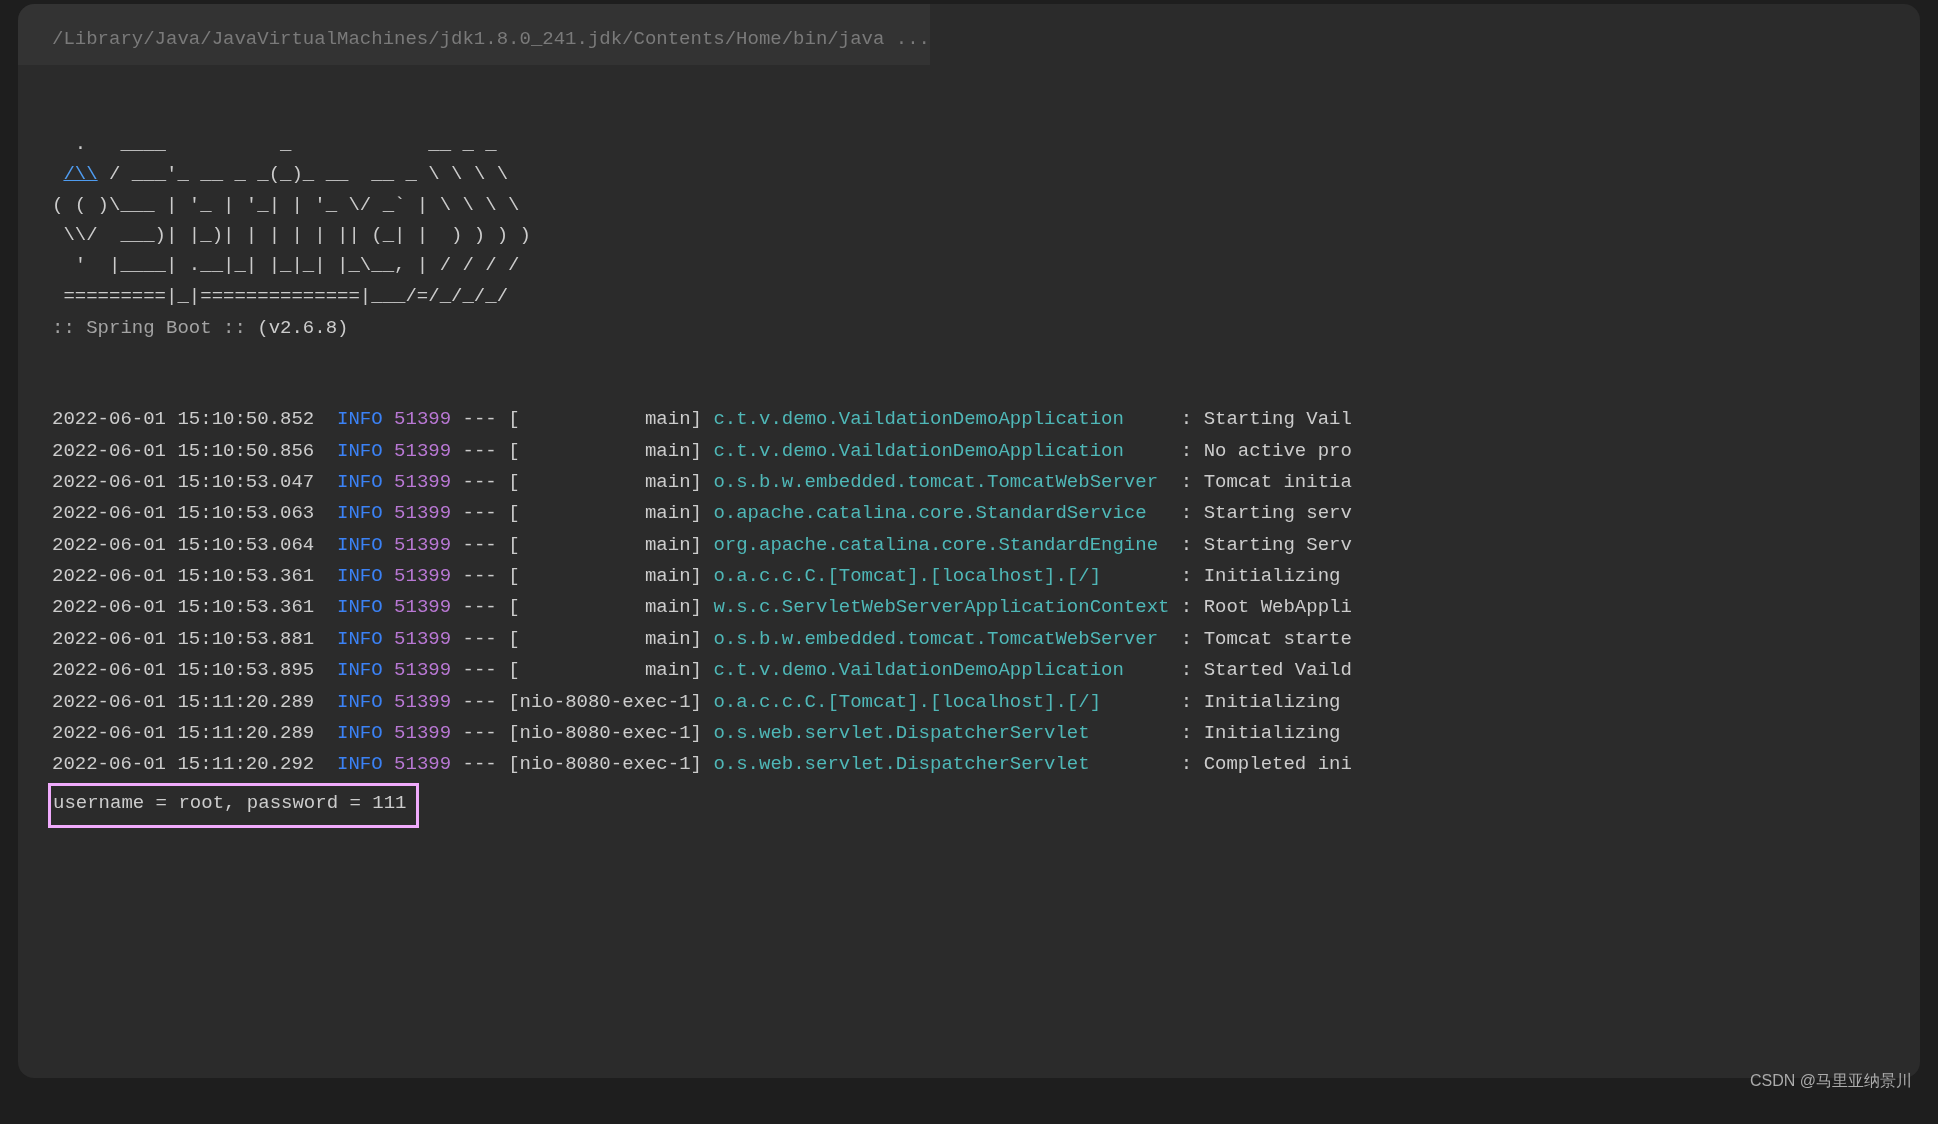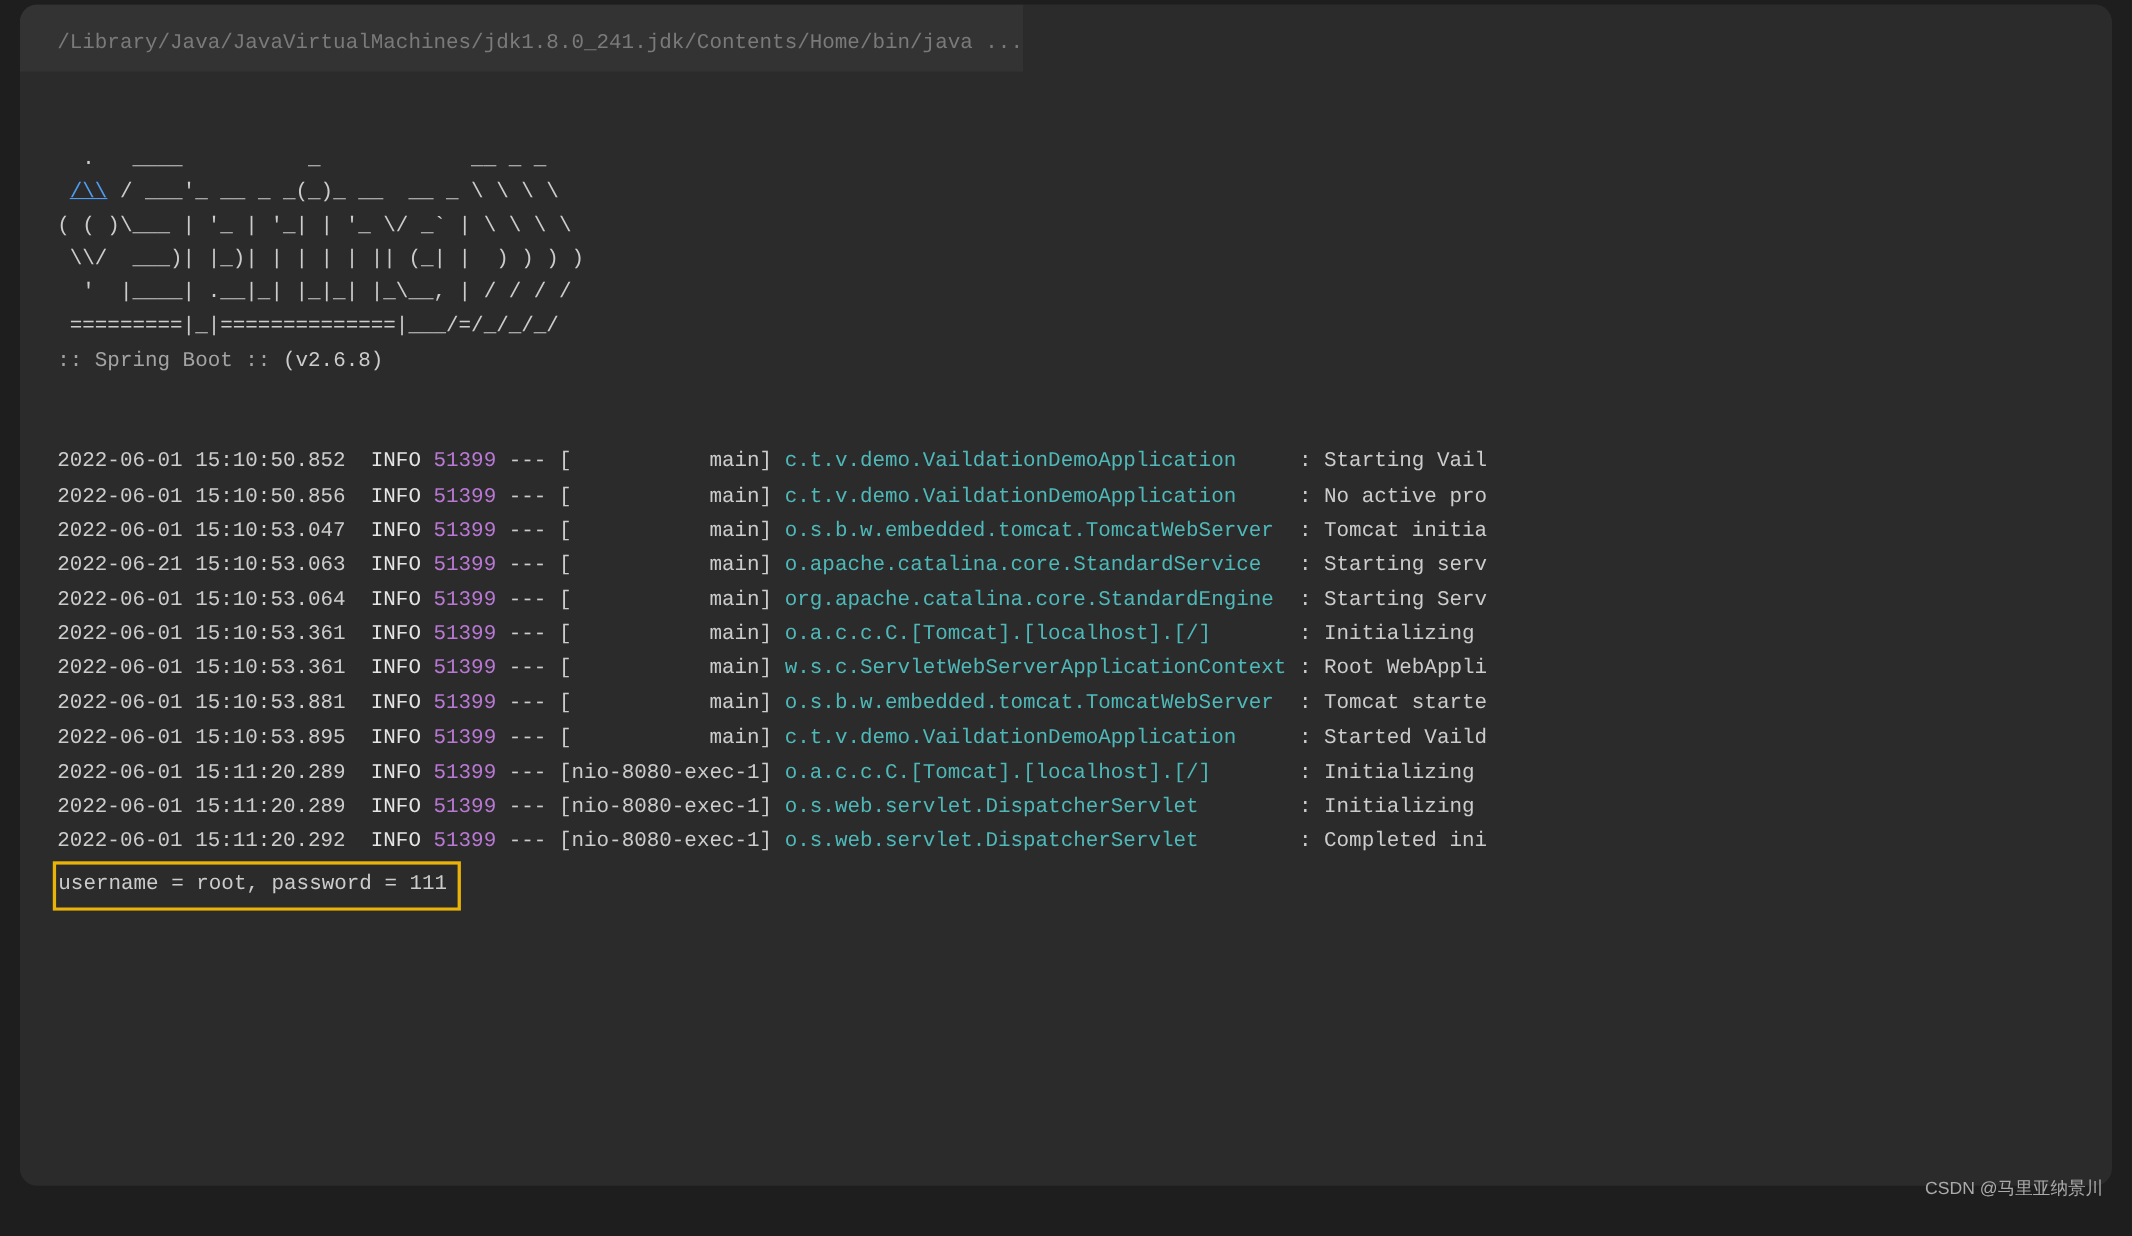--- a/index.html
+++ b/index.html
@@ -59,28 +59,28 @@
     .log-lines {
       padding-left: 34px;
       margin-top: 60px;
       white-space: nowrap;
       overflow: hidden;
     }
     .log-line {
       white-space: pre;
     }
     .ts { color: #cccccc; }
-    .level-info { color: #e5e5e5; }
+    .level-info { color: #3b82f6; }
     .pid { color: #b978d4; }
     .sep { color: #cccccc; }
     .thread { color: #cccccc; }
     .logger { color: #4fb8b8; }
     .msg { color: #cccccc; }
     .highlight-box {
-      border: 3px solid #eab308;
+      border: 3px solid #f0abfc;
       display: inline-block;
       padding: 2px 10px 6px 2px;
       margin-left: -4px;
       margin-top: 2px;
     }
     .watermark {
       position: fixed;
       bottom: 30px;
       right: 26px;
       font-family: -apple-system, sans-serif;
@@ -101,21 +101,21 @@
 <span> \\/  ___)| |_)| | | | | || (_| |  ) ) ) )</span>
 <span>  '  |____| .__|_| |_|_| |_\__, | / / / /</span>
 <span> =========|_|==============|___/=/_/_/_/</span>
 </div>
   <div class="spring-boot-line"><span class="spring-green"> :: Spring Boot ::</span><span class="spring-version">                </span><span class="spring-version">(v2.6.8)</span></div>
 
   <div class="log-lines">
 <div class="log-line"><span class="ts">2022-06-01 15:10:50.852</span>  <span class="level-info">INFO</span> <span class="pid">51399</span> <span class="sep">---</span> <span class="thread">[           main]</span> <span class="logger">c.t.v.demo.VaildationDemoApplication    </span><span class="msg"> : Starting Vail</span></div>
 <div class="log-line"><span class="ts">2022-06-01 15:10:50.856</span>  <span class="level-info">INFO</span> <span class="pid">51399</span> <span class="sep">---</span> <span class="thread">[           main]</span> <span class="logger">c.t.v.demo.VaildationDemoApplication    </span><span class="msg"> : No active pro</span></div>
 <div class="log-line"><span class="ts">2022-06-01 15:10:53.047</span>  <span class="level-info">INFO</span> <span class="pid">51399</span> <span class="sep">---</span> <span class="thread">[           main]</span> <span class="logger">o.s.b.w.embedded.tomcat.TomcatWebServer </span><span class="msg"> : Tomcat initia</span></div>
-<div class="log-line"><span class="ts">2022-06-21 15:10:53.063</span>  <span class="level-info">INFO</span> <span class="pid">51399</span> <span class="sep">---</span> <span class="thread">[           main]</span> <span class="logger">o.apache.catalina.core.StandardService  </span><span class="msg"> : Starting serv</span></div>
+<div class="log-line"><span class="ts">2022-06-01 15:10:53.063</span>  <span class="level-info">INFO</span> <span class="pid">51399</span> <span class="sep">---</span> <span class="thread">[           main]</span> <span class="logger">o.apache.catalina.core.StandardService  </span><span class="msg"> : Starting serv</span></div>
 <div class="log-line"><span class="ts">2022-06-01 15:10:53.064</span>  <span class="level-info">INFO</span> <span class="pid">51399</span> <span class="sep">---</span> <span class="thread">[           main]</span> <span class="logger">org.apache.catalina.core.StandardEngine </span><span class="msg"> : Starting Serv</span></div>
 <div class="log-line"><span class="ts">2022-06-01 15:10:53.361</span>  <span class="level-info">INFO</span> <span class="pid">51399</span> <span class="sep">---</span> <span class="thread">[           main]</span> <span class="logger">o.a.c.c.C.[Tomcat].[localhost].[/]      </span><span class="msg"> : Initializing </span></div>
 <div class="log-line"><span class="ts">2022-06-01 15:10:53.361</span>  <span class="level-info">INFO</span> <span class="pid">51399</span> <span class="sep">---</span> <span class="thread">[           main]</span> <span class="logger">w.s.c.ServletWebServerApplicationContext</span><span class="msg"> : Root WebAppli</span></div>
 <div class="log-line"><span class="ts">2022-06-01 15:10:53.881</span>  <span class="level-info">INFO</span> <span class="pid">51399</span> <span class="sep">---</span> <span class="thread">[           main]</span> <span class="logger">o.s.b.w.embedded.tomcat.TomcatWebServer </span><span class="msg"> : Tomcat starte</span></div>
 <div class="log-line"><span class="ts">2022-06-01 15:10:53.895</span>  <span class="level-info">INFO</span> <span class="pid">51399</span> <span class="sep">---</span> <span class="thread">[           main]</span> <span class="logger">c.t.v.demo.VaildationDemoApplication    </span><span class="msg"> : Started Vaild</span></div>
 <div class="log-line"><span class="ts">2022-06-01 15:11:20.289</span>  <span class="level-info">INFO</span> <span class="pid">51399</span> <span class="sep">---</span> <span class="thread">[nio-8080-exec-1]</span> <span class="logger">o.a.c.c.C.[Tomcat].[localhost].[/]      </span><span class="msg"> : Initializing </span></div>
 <div class="log-line"><span class="ts">2022-06-01 15:11:20.289</span>  <span class="level-info">INFO</span> <span class="pid">51399</span> <span class="sep">---</span> <span class="thread">[nio-8080-exec-1]</span> <span class="logger">o.s.web.servlet.DispatcherServlet       </span><span class="msg"> : Initializing </span></div>
 <div class="log-line"><span class="ts">2022-06-01 15:11:20.292</span>  <span class="level-info">INFO</span> <span class="pid">51399</span> <span class="sep">---</span> <span class="thread">[nio-8080-exec-1]</span> <span class="logger">o.s.web.servlet.DispatcherServlet       </span><span class="msg"> : Completed ini</span></div>
 <div class="highlight-box"><span>username = root, password = 111</span></div>
   </div>

